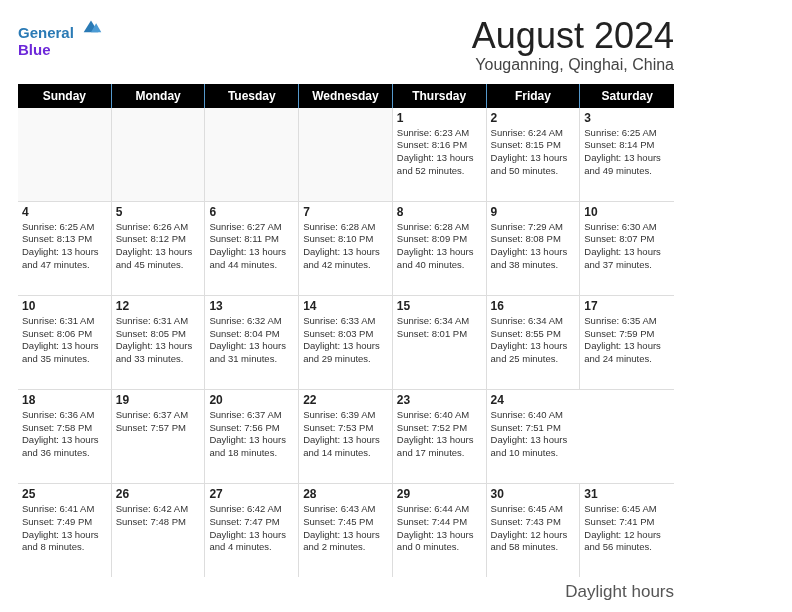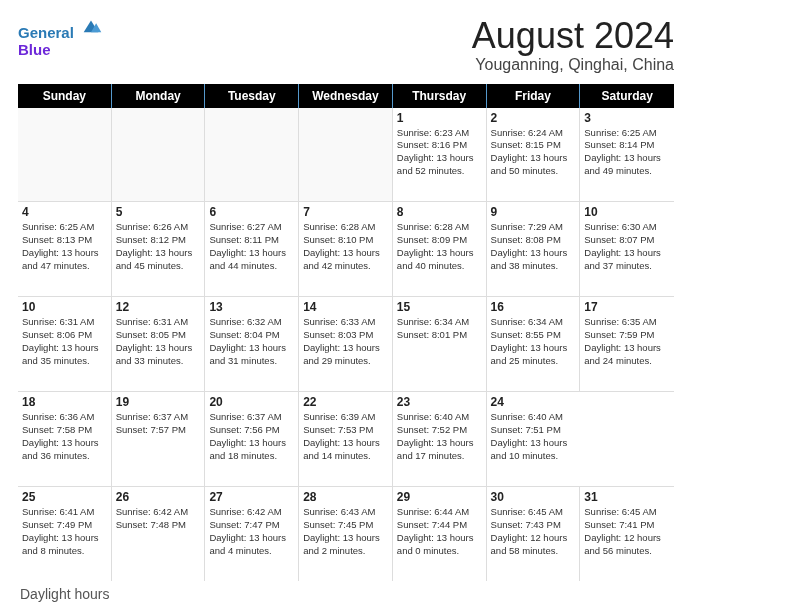--- a/index.html
+++ b/index.html
@@ -111,24 +111,25 @@
       font-weight: bold;
       color: #222;
       margin-bottom: 2px;
       display: block;
     }
     .cell-line {
       display: block;
       line-height: 1.35;
     }
     .footer-note {
-      font-size: 14px;
+      font-size: 17px;
       color: #555;
       margin-top: 5px;
       padding-left: 2px;
+      text-align: right;
     }
   </style>
 </head>
 <body>
 
 <div class="page">
   <div class="header">
     <div class="logo">
       <div>
         <div class="logo-text">

